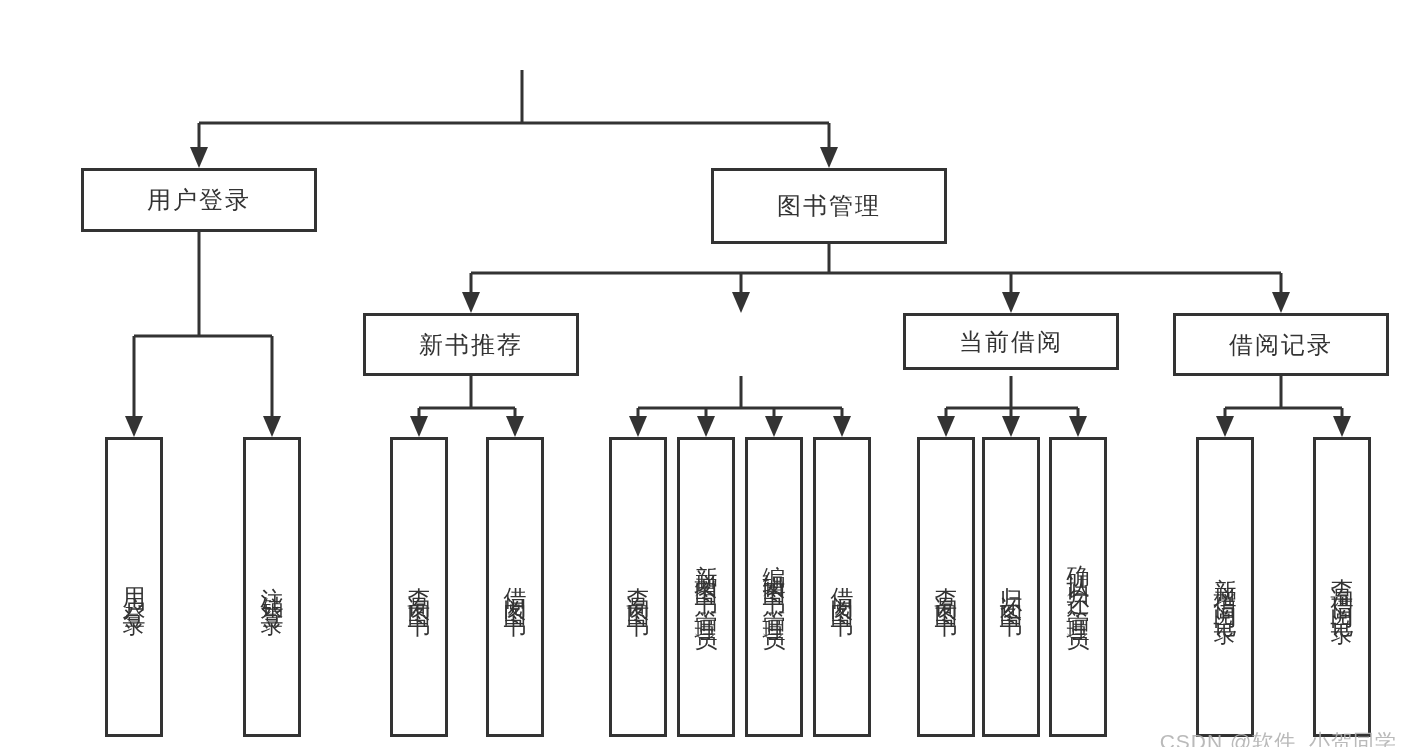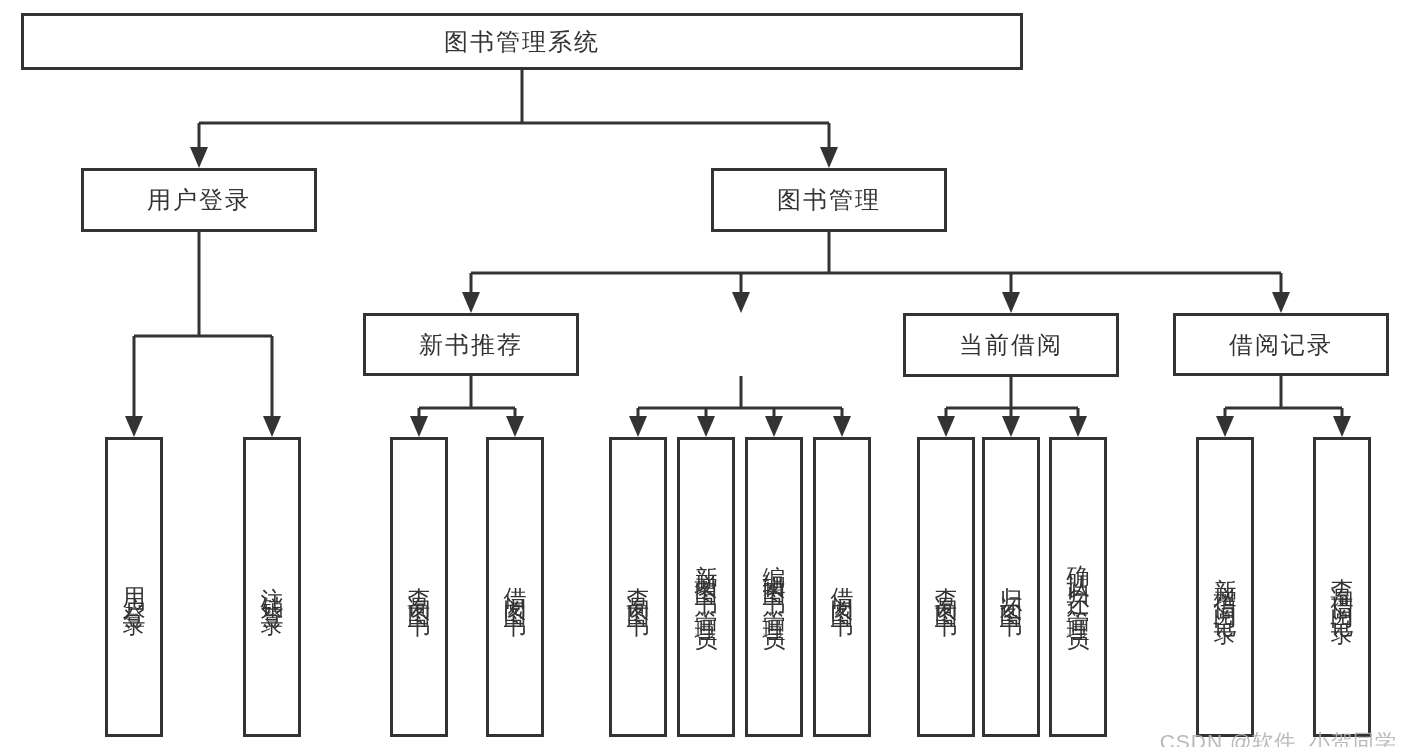--- a/index.html
+++ b/index.html
@@ -63,35 +63,32 @@
       <polygon points="765,416 783,416 774,437"></polygon>
       <polygon points="833,416 851,416 842,437"></polygon>
       <polygon points="937,416 955,416 946,437"></polygon>
       <polygon points="1002,416 1020,416 1011,437"></polygon>
       <polygon points="1069,416 1087,416 1078,437"></polygon>
       <polygon points="1216,416 1234,416 1225,437"></polygon>
       <polygon points="1333,416 1351,416 1342,437"></polygon>
     </g>
   </svg>
 
-  <div class="node hbox" style="left:21px;top:13px;width:1002px;height:57px;">
-    <span class="label">图书管理系统</span>
-  </div>
 
   <div class="node hbox" style="left:81px;top:168px;width:236px;height:64px;">
     <span class="label">用户登录</span>
   </div>
-  <div class="node hbox" style="left:711px;top:168px;width:236px;height:64px;">
+  <div class="node hbox" style="left:711px;top:168px;width:236px;height:76px;">
     <span class="label">图书管理</span>
   </div>
 
   <div class="node hbox" style="left:363px;top:313px;width:216px;height:63px;text-align:center;">
     <span class="label">新书推荐</span>
   </div>
-  <div class="node hbox" style="left:903px;top:313px;width:216px;height:64px;">
+  <div class="node hbox" style="left:903px;top:313px;width:216px;height:57px;">
     <span class="label">当前借阅</span>
   </div>
   <div class="node hbox" style="left:1173px;top:313px;width:216px;height:63px;">
     <span class="label">借阅记录</span>
   </div>
 
   <div class="node vbox" style="left:105px;top:437px;">
     <span class="vlabel">用户登录</span>
   </div>
   <div class="node vbox" style="left:243px;top:437px;">

